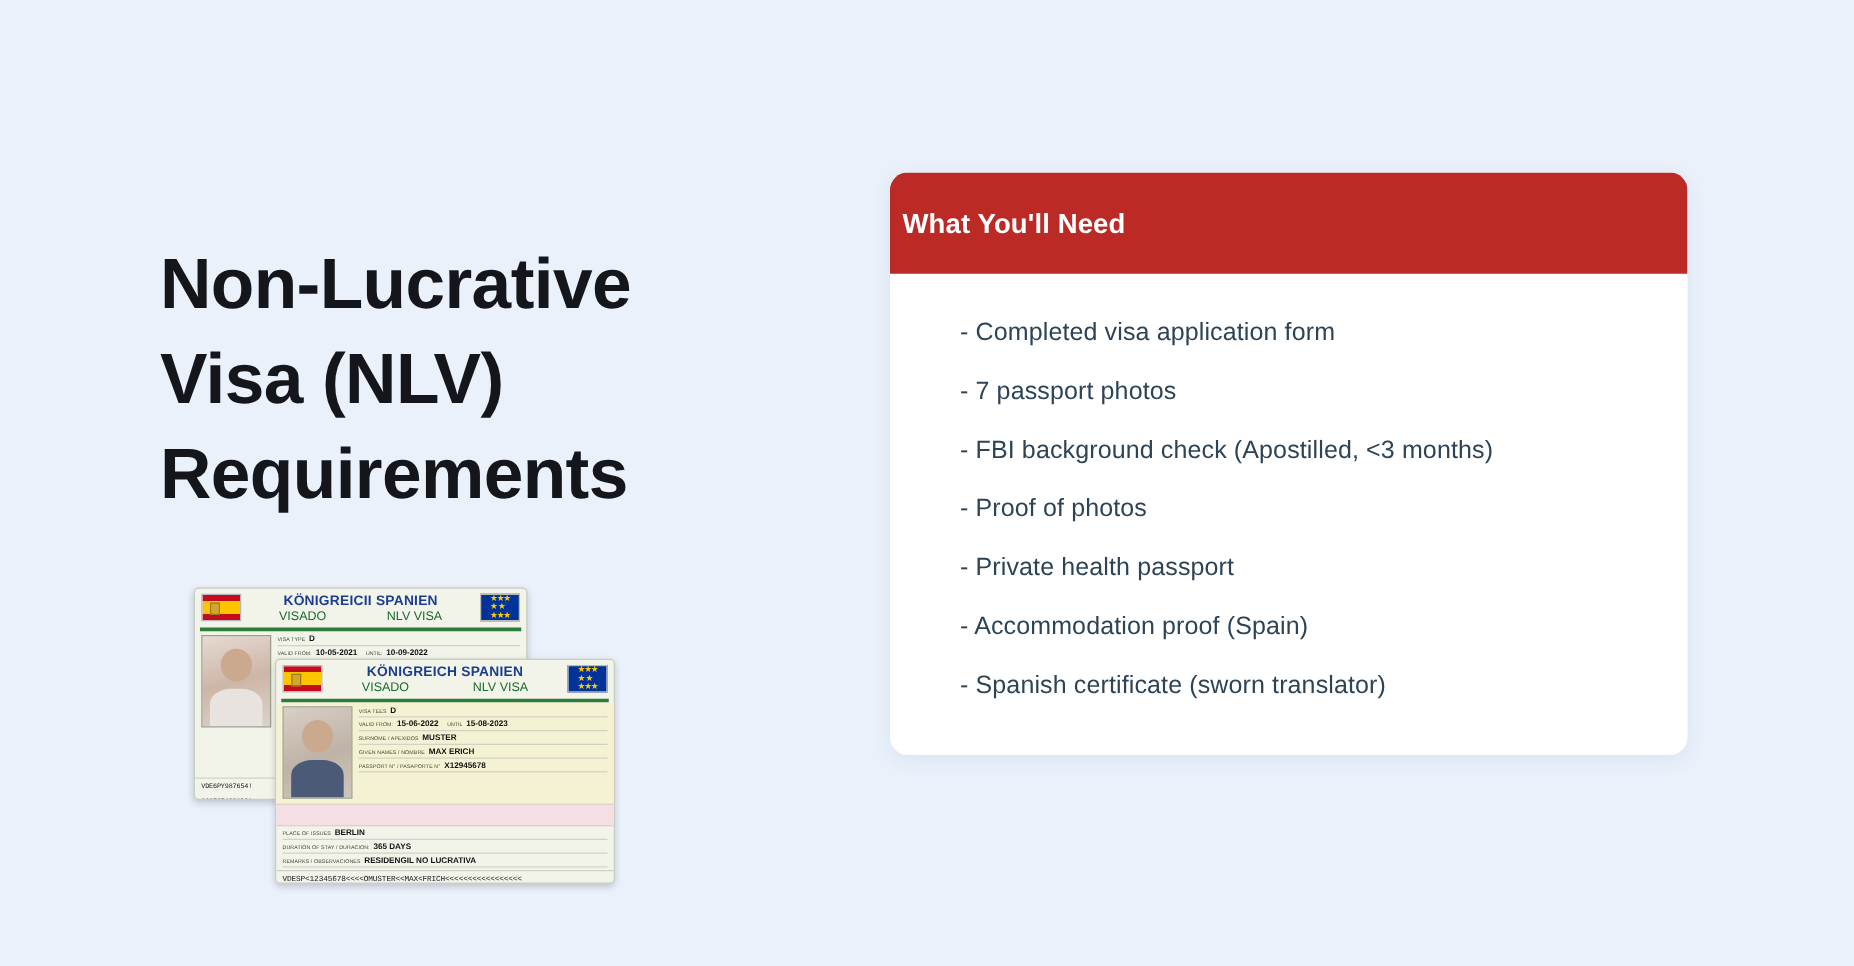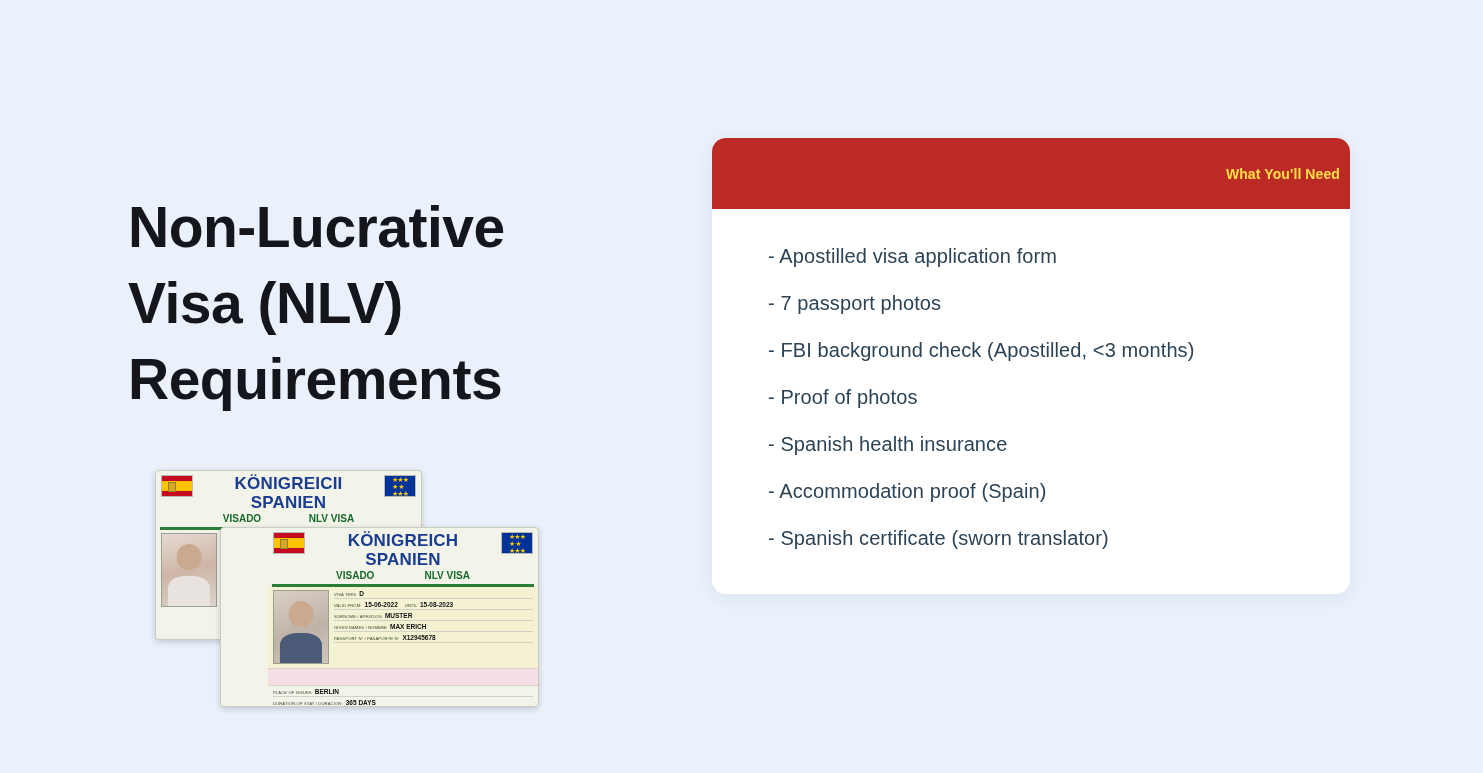--- a/index.html
+++ b/index.html
@@ -52,21 +52,20 @@
     left: 5px;
     top: 5px;
     width: 265px;
     height: 168px;
   }
   .card-front {
     left: 70px;
     top: 62px;
     width: 270px;
     height: 178px;
-    padding-left: 47px;
   }
 
   .card-header {
     display: flex;
     align-items: flex-start;
     padding: 4px 5px 2px 5px;
     gap: 6px;
   }
   .flag-es {
     width: 30px;
@@ -103,28 +102,28 @@
     line-height: 7px;
   }
   .card-titles {
     flex: 1;
     text-align: center;
     line-height: 1.1;
   }
   .country-name {
     color: #1a3d8f;
     font-weight: bold;
-    font-size: 17px;
+    font-size: 11px;
     letter-spacing: 0.2px;
   }
   .visa-row {
     display: flex;
     justify-content: space-around;
     font-size: 10px;
-    font-weight: bold;
+    font-weight: normal;
     color: #176b2c;
     margin-top: 1px;
   }
   .green-bar {
     height: 3px;
     background: #2d7d3a;
     margin: 1px 4px 0 4px;
   }
 
   .card-body {
@@ -222,23 +221,23 @@
     left: 712px;
     top: 138px;
     width: 638px;
     border-radius: 14px;
     background: #ffffff;
     box-shadow: 0 4px 18px rgba(30,50,90,0.07);
     overflow: hidden;
   }
   .req-header {
     background: #bc2a26;
-    color: #fde047;
-    text-align: right;
-    font-size: 14px;
+    color: #ffffff;
+    text-align: left;
+    font-size: 22px;
     font-weight: bold;
     padding: 28px 10px 27px 10px;
     letter-spacing: 0.1px;
   }
   .req-body {
     padding: 36px 0 44px 0;
   }
   .req-item {
     font-size: 20px;
     color: #2d4356;
@@ -355,21 +354,21 @@
       </div>
     </div>
     <div class="mrz">VDESP&lt;12345678&lt;&lt;&lt;&lt;OMUSTER&lt;&lt;MAX&lt;FRICH&lt;&lt;&lt;&lt;&lt;&lt;&lt;&lt;&lt;&lt;&lt;&lt;&lt;&lt;&lt;&lt;&lt;</div>
 
   </div>
 </div>
 
 <div class="req-card">
   <div class="req-header">What You'll Need</div>
   <div class="req-body">
-    <div class="req-item">- Apostilled visa application form</div>
+    <div class="req-item">- Completed visa application form</div>
     <div class="req-item">- 7 passport photos</div>
     <div class="req-item">- FBI background check (Apostilled, &lt;3 months)</div>
     <div class="req-item">- Proof of photos</div>
-    <div class="req-item">- Spanish health insurance</div>
+    <div class="req-item">- Private health passport</div>
     <div class="req-item">- Accommodation proof (Spain)</div>
     <div class="req-item">- Spanish certificate (sworn translator)</div>
   </div>
 </div>
 
 </body></html>

